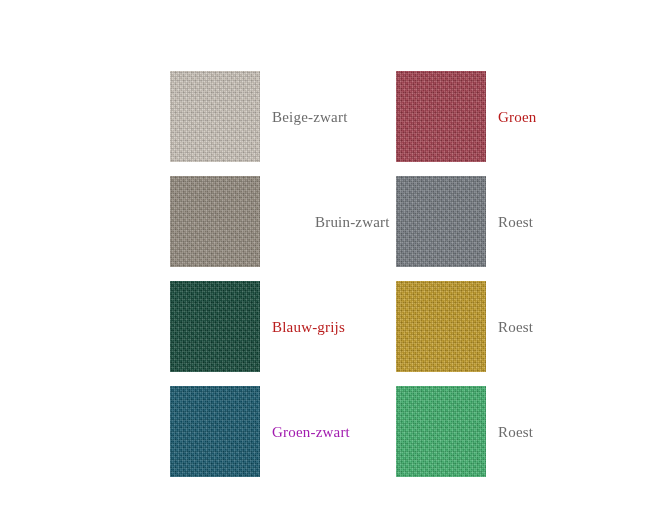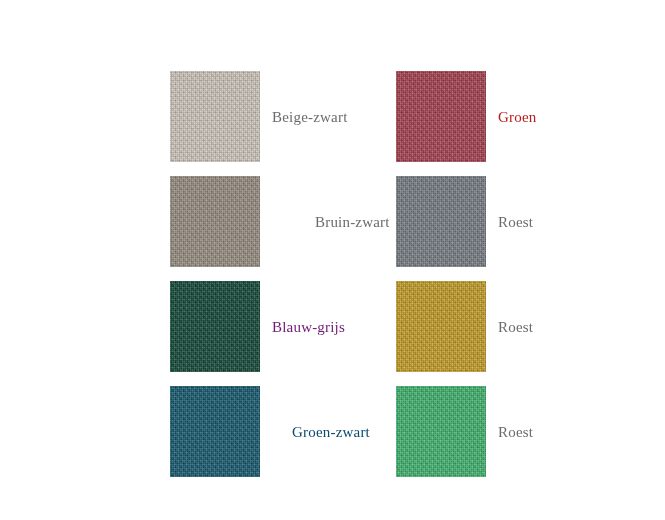--- a/index.html
+++ b/index.html
@@ -124,30 +124,30 @@
       <div class="swatch-chip" style="background-color: rgb(147, 138, 125);"></div>
       <div class="swatch-label" style="color: rgb(107, 107, 107); margin-left: 43px;">Bruin-zwart</div>
     </div>
     <div class="swatch-cell">
       <div class="swatch-chip" style="background-color: rgb(115, 121, 128);"></div>
       <div class="swatch-label" style="color: rgb(107, 107, 107);">Roest</div>
     </div>
 
     <div class="swatch-cell">
       <div class="swatch-chip" style="background-color: rgb(13, 68, 52);"></div>
-      <div class="swatch-label" style="color: #701a75;">Blauw-grijs</div>
+      <div class="swatch-label" style="color: #b91c1c;">Blauw-grijs</div>
     </div>
     <div class="swatch-cell">
       <div class="swatch-chip" style="background-color: rgb(194, 154, 34);"></div>
       <div class="swatch-label" style="color: rgb(107, 107, 107);">Roest</div>
     </div>
 
     <div class="swatch-cell">
       <div class="swatch-chip" style="background-color: rgb(17, 85, 107);"></div>
-      <div class="swatch-label" style="color: #0c4a6e; margin-left: 20px;">Groen-zwart</div>
+      <div class="swatch-label" style="color: #a21caf;">Groen-zwart</div>
     </div>
     <div class="swatch-cell">
       <div class="swatch-chip" style="background-color: rgb(59, 176, 106);"></div>
       <div class="swatch-label" style="color: rgb(107, 107, 107);">Roest</div>
     </div>
 
   </div>
 </div>
 
 </body></html>

